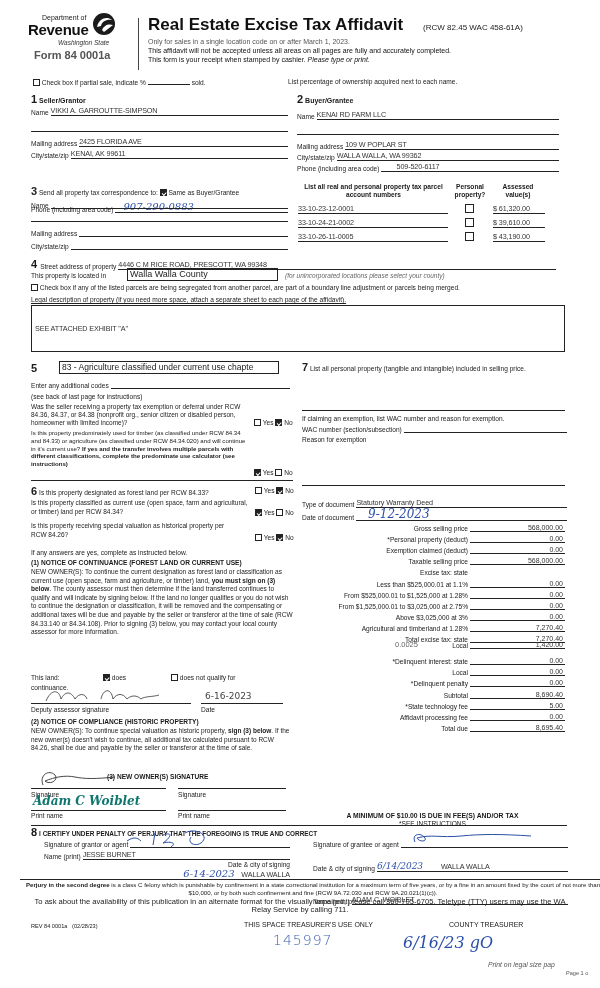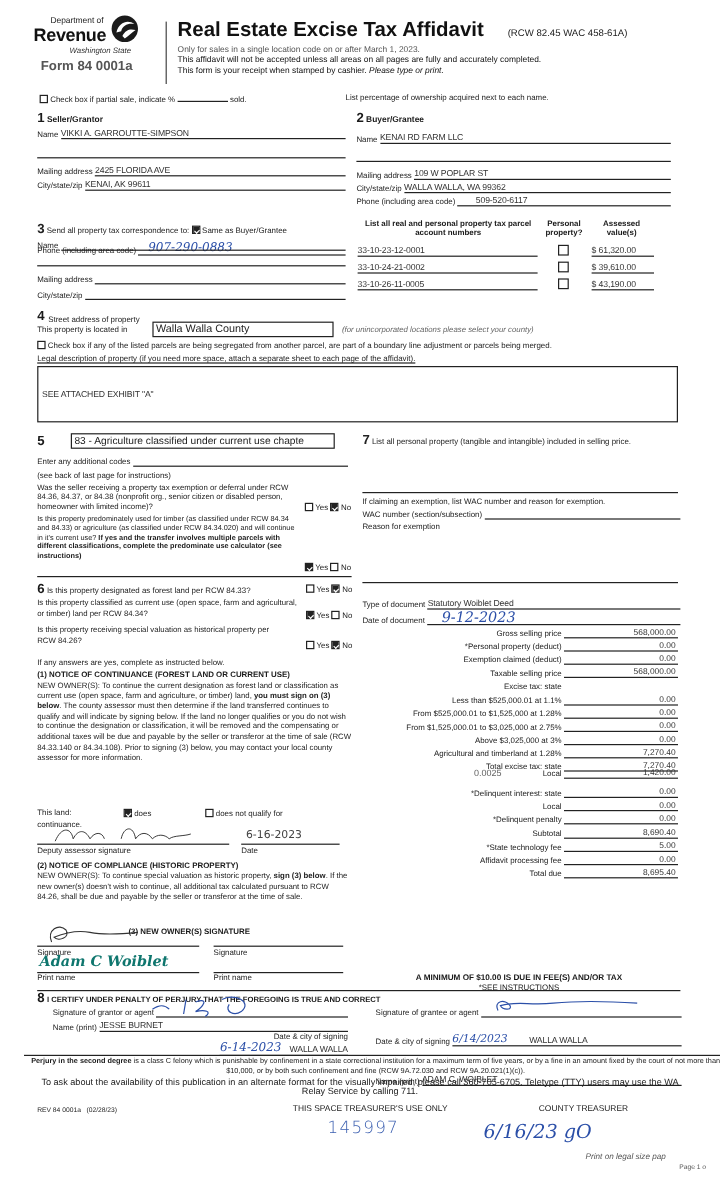--- a/index.html
+++ b/index.html
@@ -138,20 +138,21 @@
 </div>
 <div class="abs" style="left:298px;top:232px;width:270px;height:11px;">
   <span class="abs fill ul" style="left:0;width:150px;">33-10-26-11-0005</span>
   <span class="abs cb" style="left:167px;top:0px;width:9px;height:9px;"></span>
   <span class="abs fill ul" style="left:195px;width:52px;">$ 43,190.00</span>
 </div>
 
 <div class="abs row-r" style="left:31px;top:258px;width:525px;">
   <span class="secnum" style="margin-right:3px;">4</span>
   <span class="lbl">Street address of property</span>
+  <span class="fill ul" style="flex:1;margin-left:2px;">4446 C M RICE ROAD, PRESCOTT, WA 99348</span>
 </div>
 <div class="abs lbl" style="left:31px;top:272px;">This property is located in</div>
 <div class="abs" style="left:127px;top:268px;width:151px;height:13px;border:1px solid #222;font-size:9px;padding-left:2px;line-height:11px;color:#222;">
   <span>Walla Walla County</span>
 </div>
 <div class="abs" style="left:285px;top:272px;font-size:6.5px;font-style:italic;color:#666;">(for unincorporated locations please select your county)</div>
 <div class="abs lbl" style="left:31px;top:284px;">
   <span class="cb"></span>
   <span>Check box if any of the listed parcels are being segregated from another parcel, are part of a boundary line adjustment or parcels being merged.</span>
 </div>
@@ -266,21 +267,21 @@
 <div class="hr" style="left:302px;top:410px;width:263px;"></div>
 <div class="abs lbl" style="left:302px;top:415px;">If claiming an exemption, list WAC number and reason for exemption.</div>
 <div class="abs row-r" style="left:302px;top:425px;width:265px;">
   <span class="lbl">WAC number (section/subsection)</span>
   <span class="ul" style="flex:1;margin-left:2px;height:8px;"></span>
 </div>
 <div class="abs lbl" style="left:302px;top:436px;">Reason for exemption</div>
 <div class="hr" style="left:302px;top:485px;width:263px;"></div>
 <div class="abs row-r" style="left:302px;top:498px;width:265px;">
   <span class="lbl">Type of document</span>
-  <span class="fill ul" style="flex:1;margin-left:2px;">Statutory Woiblet Deed</span>
+  <span class="fill ul" style="flex:1;margin-left:2px;">Statutory Warranty Deed</span>
 </div>
 <div class="abs row-r" style="left:302px;top:509px;width:265px;">
   <span class="lbl">Date of document</span>
   <span class="ul hand" style="flex:1;margin-left:2px;font-size:12px;padding-left:12px;line-height:11px;">9-12-2023</span>
 </div>
 
 <div id="tax-rows">
     <div class="tax-row" style="top: 521px;">
       <span class="tl">Gross selling price</span>
       <span class="tv">568,000.00</span>

